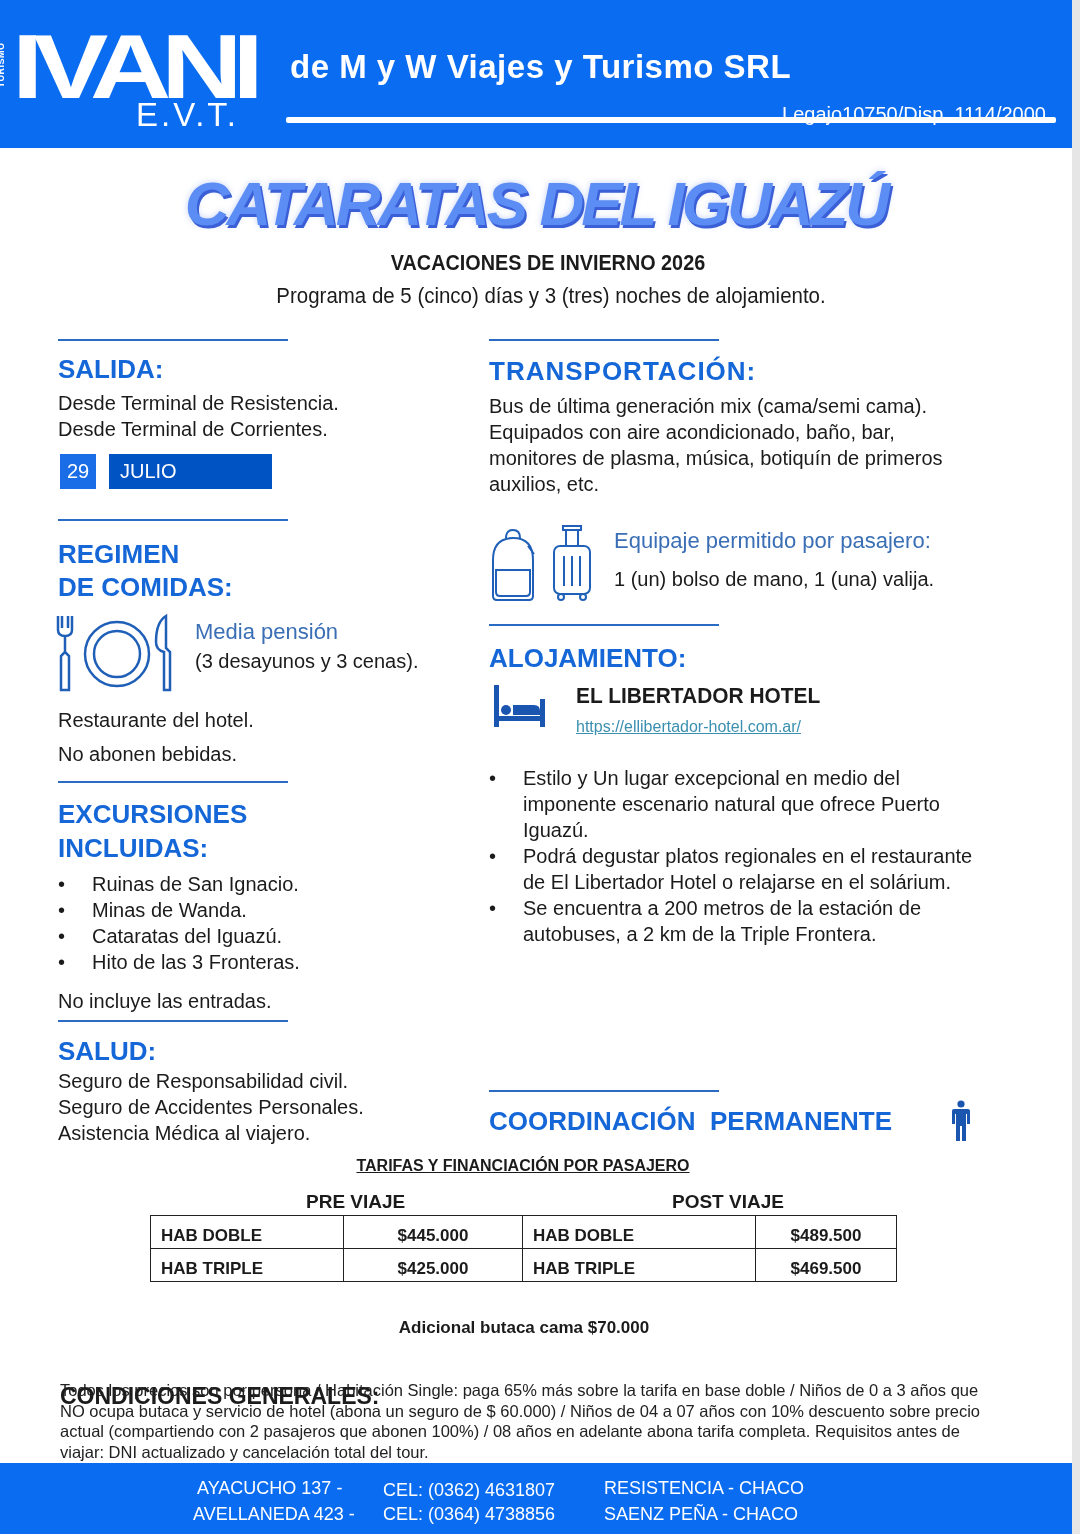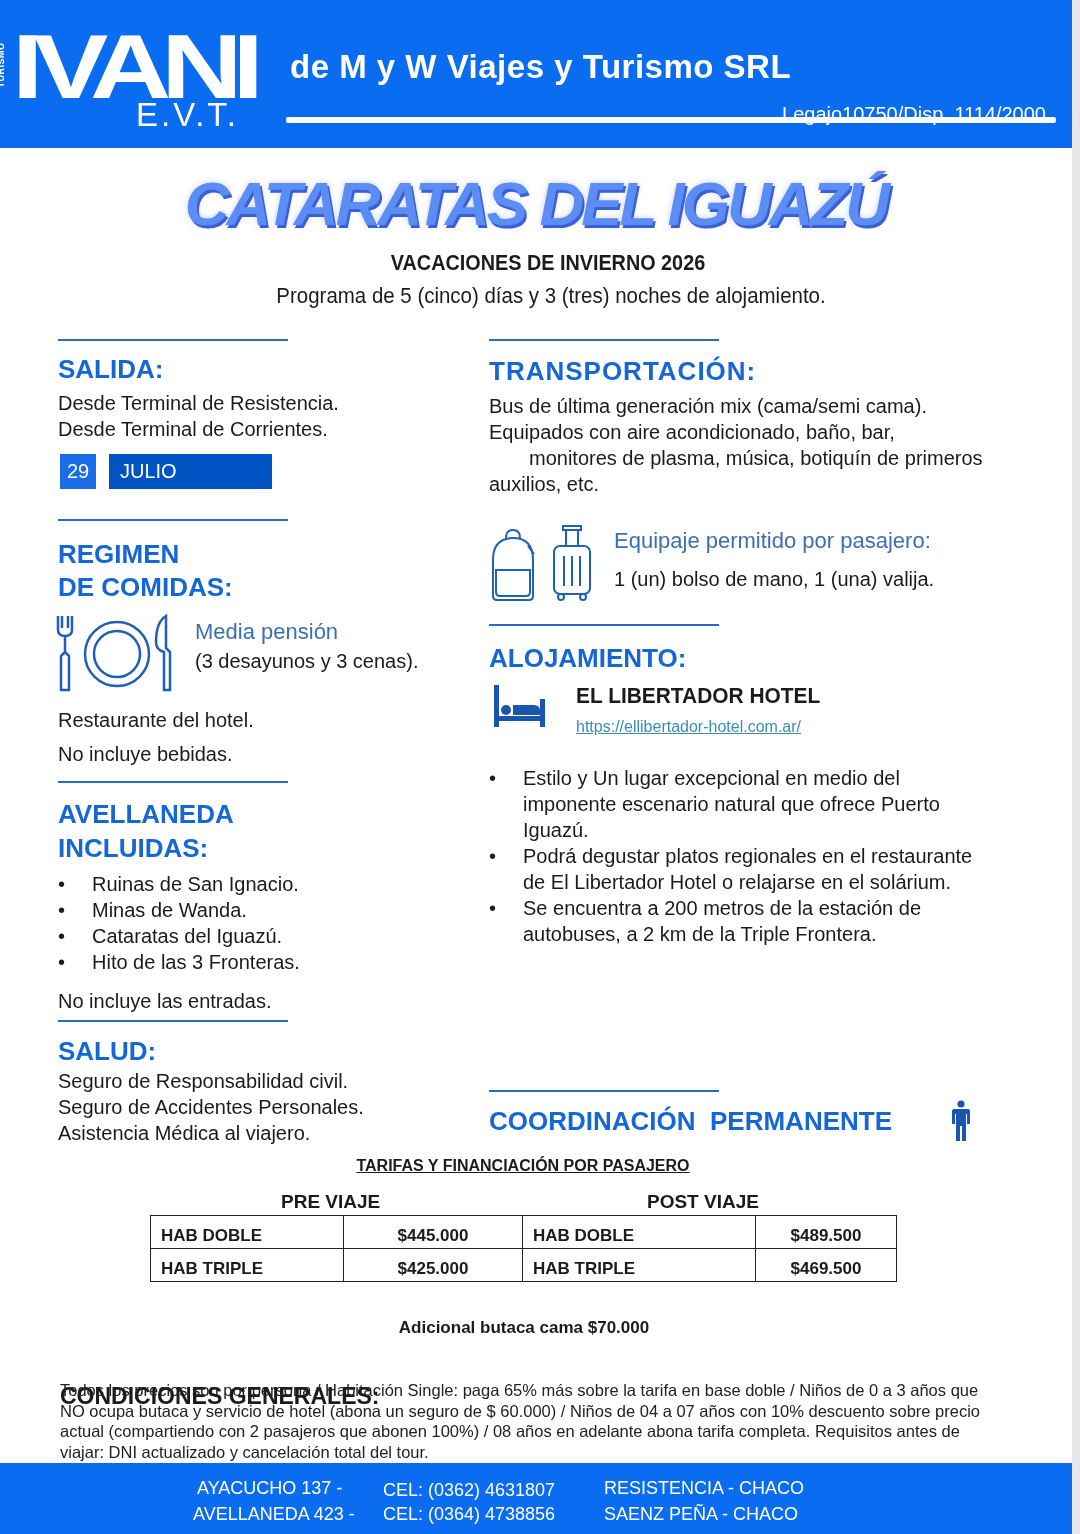--- a/index.html
+++ b/index.html
@@ -36,21 +36,21 @@
 
   ul.bullets { list-style: none; }
   ul.bullets li { position: relative; padding-left: 34px; }
   ul.bullets li::before { content: "•"; position: absolute; left: 0; top: 0; }
 
   .icon { position: absolute; }
 
   
   .tar-title { position: absolute; left: 0; width: 1046px; top: 1157px; text-align: center; font-size: 16px; font-weight: bold; }
   .tar-title span { text-decoration: underline; }
-  .tbl-head { position: absolute; top: 1191px; font-size: 19px; font-weight: bold; }
+  .tbl-head { position: absolute; top: 1191px; font-size: 19px; font-weight: bold; margin-left: 25px; }
   table.prices { position: absolute; left: 150px; top: 1215px; border-collapse: collapse; font-size: 17px; font-weight: bold; }
   table.prices td { border: 1.5px solid #222; height: 33px; padding: 0 10px; vertical-align: bottom; padding-bottom: 2px; }
   table.prices td.lbl { width: 193px; }
   table.prices td.val { width: 179px; text-align: center; }
   table.prices td.lbl2 { width: 233px; }
   table.prices td.val2 { width: 141px; text-align: center; }
   .adicional { position: absolute; left: 0; width: 1048px; top: 1318px; text-align: center; font-size: 17px; font-weight: bold; }
 
   .cond-title { position: absolute; left: 60px; top: 1359px; font-size: 23px; font-weight: bold; margin-top: 24px; }
   .cond-text { position: absolute; left: 60px; top: 1380px; width: 940px; font-size: 16.5px; line-height: 20.5px; color: #222; }
@@ -95,44 +95,44 @@
     <path d="M4 4 V18 Q4 24 11 24 Q18 24 18 18 V4 M8 4 V16 M14 4 V16"></path>
     <path d="M11 24 V40 L7 44 V78 H15 V44 L11 40"></path>
     <circle cx="63" cy="42" r="32"></circle>
     <circle cx="63" cy="42" r="23"></circle>
     <path d="M112 4 Q102 10 102 30 Q102 38 110 40 V78 H116 V40 L112 36 V4 Z"></path>
   </g>
 </svg>
 <div class="txt txt-blue" style="left:195px; top:619px;">Media pensión</div>
 <div class="txt" style="left:195px; top:648px;">(3 desayunos y 3 cenas).</div>
 <div class="txt" style="left:58px; top:707px;">Restaurante del hotel.</div>
-<div class="txt" style="left:58px; top:741px;">No incluye bebidas.</div>
+<div class="txt" style="left:58px; top:741px;">No abonen bebidas.</div>
 
 <div class="rule" style="left:58px; top:781px;"></div>
-<div class="sec-head" style="left:58px; top:797px;">AVELLANEDA</div>
+<div class="sec-head" style="left:58px; top:797px;">EXCURSIONES</div>
 <div class="sec-head" style="left:58px; top:831px;">INCLUIDAS:</div>
 <ul class="bullets txt" style="left:58px; top:871px;">
   <li>Ruinas de San Ignacio.</li>
   <li> Minas de Wanda.</li>
   <li>Cataratas del Iguazú.</li>
   <li>Hito de las 3 Fronteras.</li>
 </ul>
 <div class="txt" style="left:58px; top:988px;">No incluye las entradas.</div>
 
 <div class="rule" style="left:58px; top:1020px;"></div>
 <div class="sec-head" style="left:58px; top:1034px;">SALUD:</div>
 <div class="txt" style="left:58px; top:1068px;">Seguro de Responsabilidad civil.</div>
 <div class="txt" style="left:58px; top:1094px;">Seguro de Accidentes Personales.</div>
 <div class="txt" style="left:58px; top:1120px;">Asistencia Médica al viajero.</div>
 
 <div class="rule" style="left:489px; top:339px;"></div>
 <div class="sec-head" style="left:489px; top:354px; letter-spacing:1px;">TRANSPORTACIÓN:</div>
 <div class="txt" style="left:489px; top:393px;">Bus de última generación mix (cama/semi cama).</div>
 <div class="txt" style="left:489px; top:419px;">Equipados con aire acondicionado, baño, bar,</div>
-<div class="txt" style="left:489px; top:445px;margin-left:40px;">monitores de plasma, música, botiquín de primeros</div>
+<div class="txt" style="left:489px; top:445px;">monitores de plasma, música, botiquín de primeros</div>
 <div class="txt" style="left:489px; top:471px;">auxilios, etc.</div>
 
 <svg class="icon" style="left:488px; top:524px;" width="50" height="78" viewBox="0 0 50 78">
   <g fill="none" stroke="#2060b8" stroke-width="2">
     <path d="M18 14 Q18 6 25 6 Q32 6 32 14"></path>
     <path d="M5 36 Q5 14 25 14 Q45 14 45 36 V72 Q45 76 41 76 H9 Q5 76 5 72 Z"></path>
     <path d="M8 46 H42 V68 Q42 72 38 72 H12 Q8 72 8 68 Z"></path>
     <path d="M40 22 L46 30"></path>
   </g>
 </svg>

